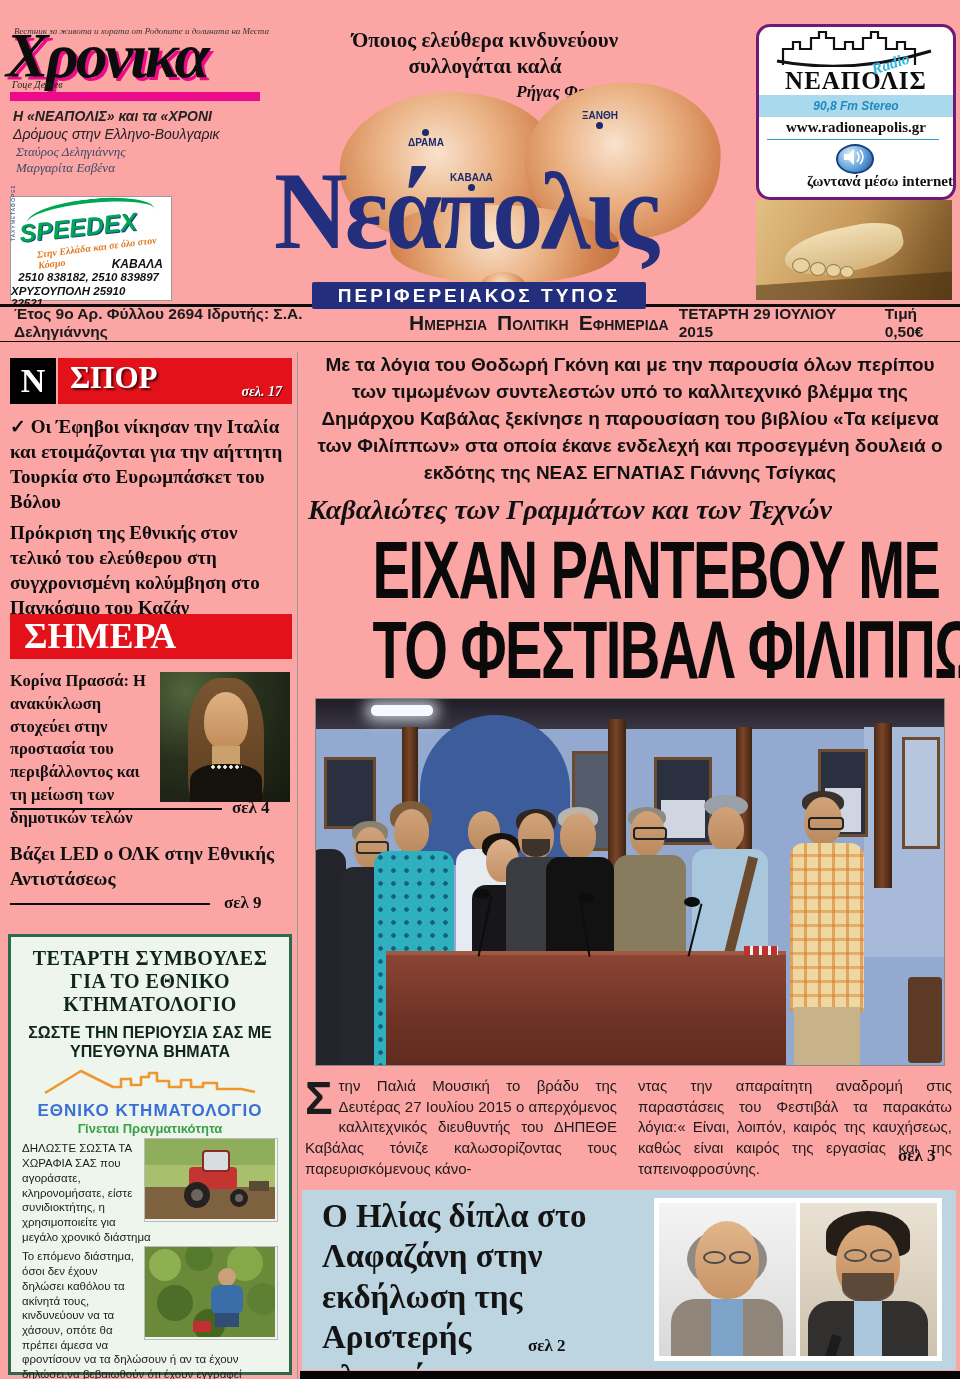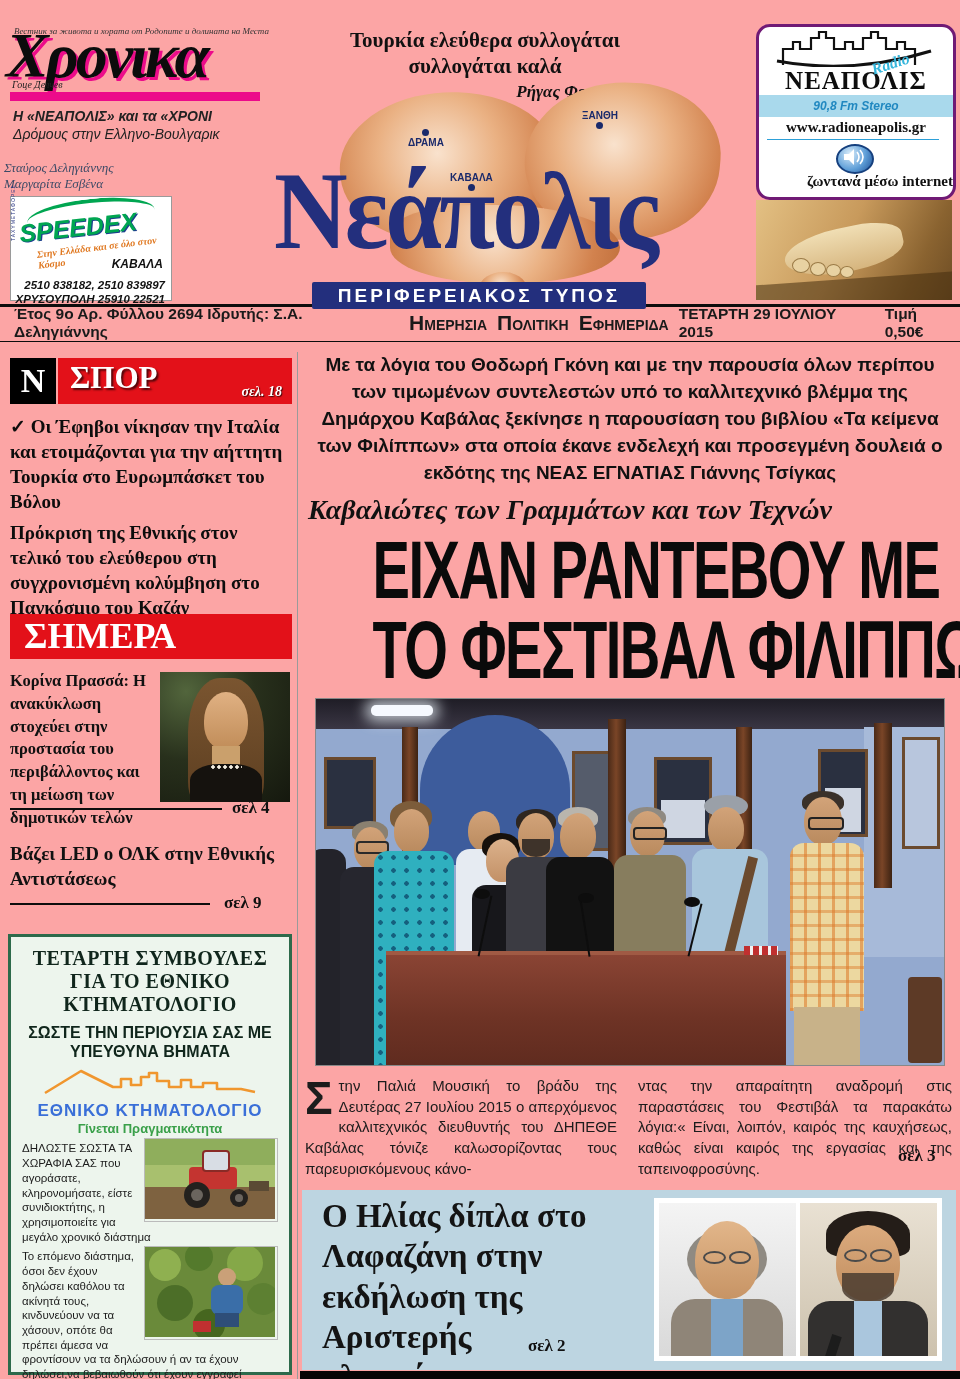--- a/index.html
+++ b/index.html
@@ -8,30 +8,30 @@
   .abs{position:absolute;}
 
   
   .chron-tagline{left:14px;top:26px;width:300px;font:italic 9px "Liberation Serif",serif;color:#333;}
   .chron-title{left:6px;top:24px;font:bold italic 64px/1 "Liberation Serif",serif;letter-spacing:-3px;
                color:#0c0c0c;text-shadow:3px 3px 0 #ec0b8a;}
   .chron-bar{left:10px;top:92px;width:250px;height:9px;background:#ec0b8a;}
   .chron-note{left:12px;top:79px;font:italic 10px "Liberation Serif",serif;color:#222;z-index:2;}
   .chron-sub1{left:13px;top:108px;font:italic bold 14px "Liberation Sans",sans-serif;color:#222;}
   .chron-sub2{left:13px;top:126px;font:italic 14px "Liberation Sans",sans-serif;color:#222;}
-  .chron-sig{left:4px;font:italic 13px "Liberation Serif",serif;color:#3c4a66;margin-top:16px;}
+  .chron-sig{left:16px;font:italic 13px "Liberation Serif",serif;color:#3c4a66;}
 
   
   .spx-box{left:10px;top:196px;width:160px;height:103px;border:1px solid #9a9a9a;background:#fff;}
   .spx-vert{position:absolute;left:-1px;top:44px;font-size:5px;color:#23307e;transform:rotate(-90deg);transform-origin:left top;letter-spacing:1px;}
   .spx-swoosh{position:absolute;left:16px;top:2px;width:128px;height:30px;border-top:4px solid #00a651;border-radius:50%;transform:rotate(-6deg);}
   .spx-brand{position:absolute;left:8px;top:16px;font:bold italic 25px "Liberation Sans",sans-serif;color:#00a651;text-shadow:1px 1px 0 #1d3d8f;transform:rotate(-6deg);}
   .spx-script{position:absolute;left:26px;top:44px;width:130px;font:italic bold 10px "Liberation Serif",serif;color:#e07820;transform:rotate(-7deg);}
   .spx-city{position:absolute;right:8px;top:60px;font:bold italic 12px "Liberation Sans",sans-serif;}
-  .spx-ph{position:absolute;right:6px;font:bold italic 11.5px "Liberation Sans",sans-serif;margin-top:8px;}
+  .spx-ph{position:absolute;right:12px;font:bold italic 11.5px "Liberation Sans",sans-serif;}
 
   
   .quote1{left:290px;top:28px;width:390px;text-align:center;font:bold 21px "Liberation Serif",serif;}
   .quote2{left:290px;top:54px;width:390px;text-align:center;font:bold 21px "Liberation Serif",serif;}
   .quote-author{left:470px;top:82px;width:200px;text-align:center;font:italic bold 17px "Liberation Serif",serif;}
   .blob{position:absolute;background:radial-gradient(circle at 45% 40%,#f9e2cd 0%,#eab183 40%,#d2824e 75%,#c06f3c 100%);}
   .city{position:absolute;color:#1a2a6b;font-weight:bold;font-size:10px;text-align:center;z-index:2;}
   .city .dot{display:block;width:7px;height:7px;background:#1a2a6b;border-radius:50%;margin:1px auto;}
   .neapolis{left:180px;top:160px;width:570px;text-align:center;z-index:3;
             font:bold 102px/1 "Liberation Serif",serif;color:#232f7d;letter-spacing:-3px;transform:scaleY(1.08);}
@@ -159,21 +159,21 @@
   <div class="abs spx-box">
     <div class="spx-vert">ΤΑΧΥΜΕΤΑΦΟΡΕΣ</div>
     <div class="spx-swoosh"></div>
     <div class="spx-brand">SPEEDEX</div>
     <div class="spx-script">Στην Ελλάδα και σε όλο στον Κόσμο</div>
     <div class="spx-city">ΚΑΒΑΛΑ</div>
     <div class="spx-ph" style="top:74px">2510 838182, 2510 839897</div>
     <div class="spx-ph" style="top:88px">ΧΡΥΣΟΥΠΟΛΗ 25910 22521</div>
   </div>
 
-  <div class="abs quote1">Τουρκία ελεύθερα συλλογάται</div>
+  <div class="abs quote1">Όποιος ελεύθερα κινδυνεύουν</div>
   <div class="abs quote2">συλλογάται καλά</div>
   <div class="abs quote-author">Ρήγας Φεραίος</div>
 
   <div class="abs" style="left:330px;top:80px;width:400px;height:225px">
     <div class="blob" style="left:10px;top:12px;width:220px;height:150px;border-radius:48% 55% 45% 52%;transform:rotate(-6deg)"></div>
     <div class="blob" style="left:195px;top:2px;width:195px;height:158px;border-radius:55% 45% 52% 48%;transform:rotate(5deg)"></div>
     <div class="blob" style="left:60px;top:125px;width:230px;height:78px;border-radius:40% 60% 50% 50%"></div>
     <div class="blob" style="left:150px;top:192px;width:46px;height:30px;border-radius:50%"></div>
     <div class="city" style="left:78px;top:48px"><span class="dot"></span><span>ΔΡΑΜΑ</span></div>
     <div class="city" style="left:252px;top:30px"><span>ΞΑΝΘΗ</span><span class="dot"></span></div>
@@ -221,21 +221,21 @@
     <span>Τιμή 0,50€</span>
   </div>
   <div class="abs rule-bot"></div>
 
   <div class="abs vdiv"></div>
 
   <div class="abs spor-head">
     <div class="spor-n">N</div>
     <div class="spor-red">
       <span class="spor-title">ΣΠΟΡ</span>
-      <span class="spor-page">σελ. 18</span>
+      <span class="spor-page">σελ. 17</span>
     </div>
   </div>
   <div class="abs sport-item" style="top:414px">✓ Οι Έφηβοι νίκησαν την Ιταλία και ετοιμάζονται για την αήττητη Τουρκία στο Ευρωμπάσκετ του Βόλου</div>
   <div class="abs sport-item" style="top:520px">Πρόκριση της Εθνικής στον τελικό του ελεύθερου στη συγχρονισμένη κολύμβηση στο Παγκόσμιο του Καζάν</div>
 
   <div class="abs story1-text">Κορίνα Πρασσά: Η ανακύκλωση στοχεύει στην προστασία του περιβάλλοντος και τη μείωση των δημοτικών τελών</div>
   <div class="abs simera-bar">ΣΗΜΕΡΑ</div>
   <div class="abs story1-photo">
     <div class="k-hair"></div>
     <div class="k-face"></div>

